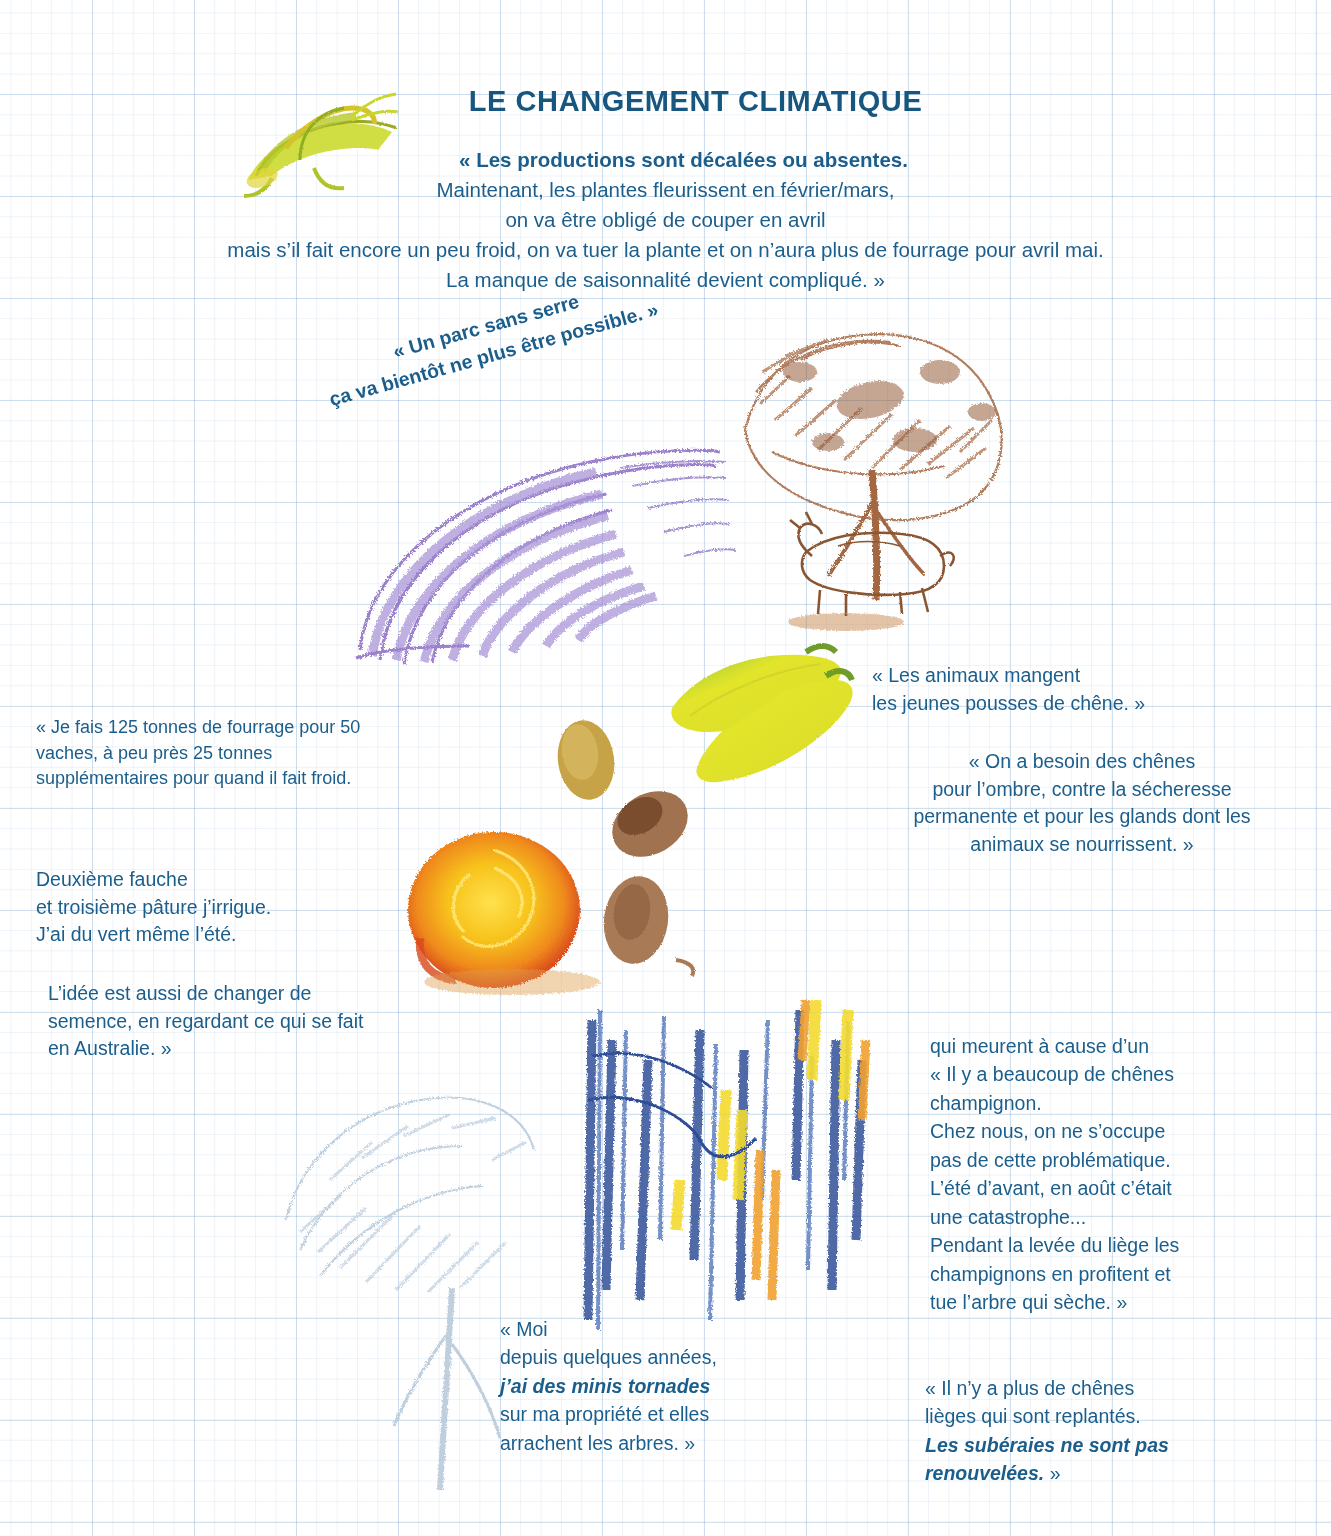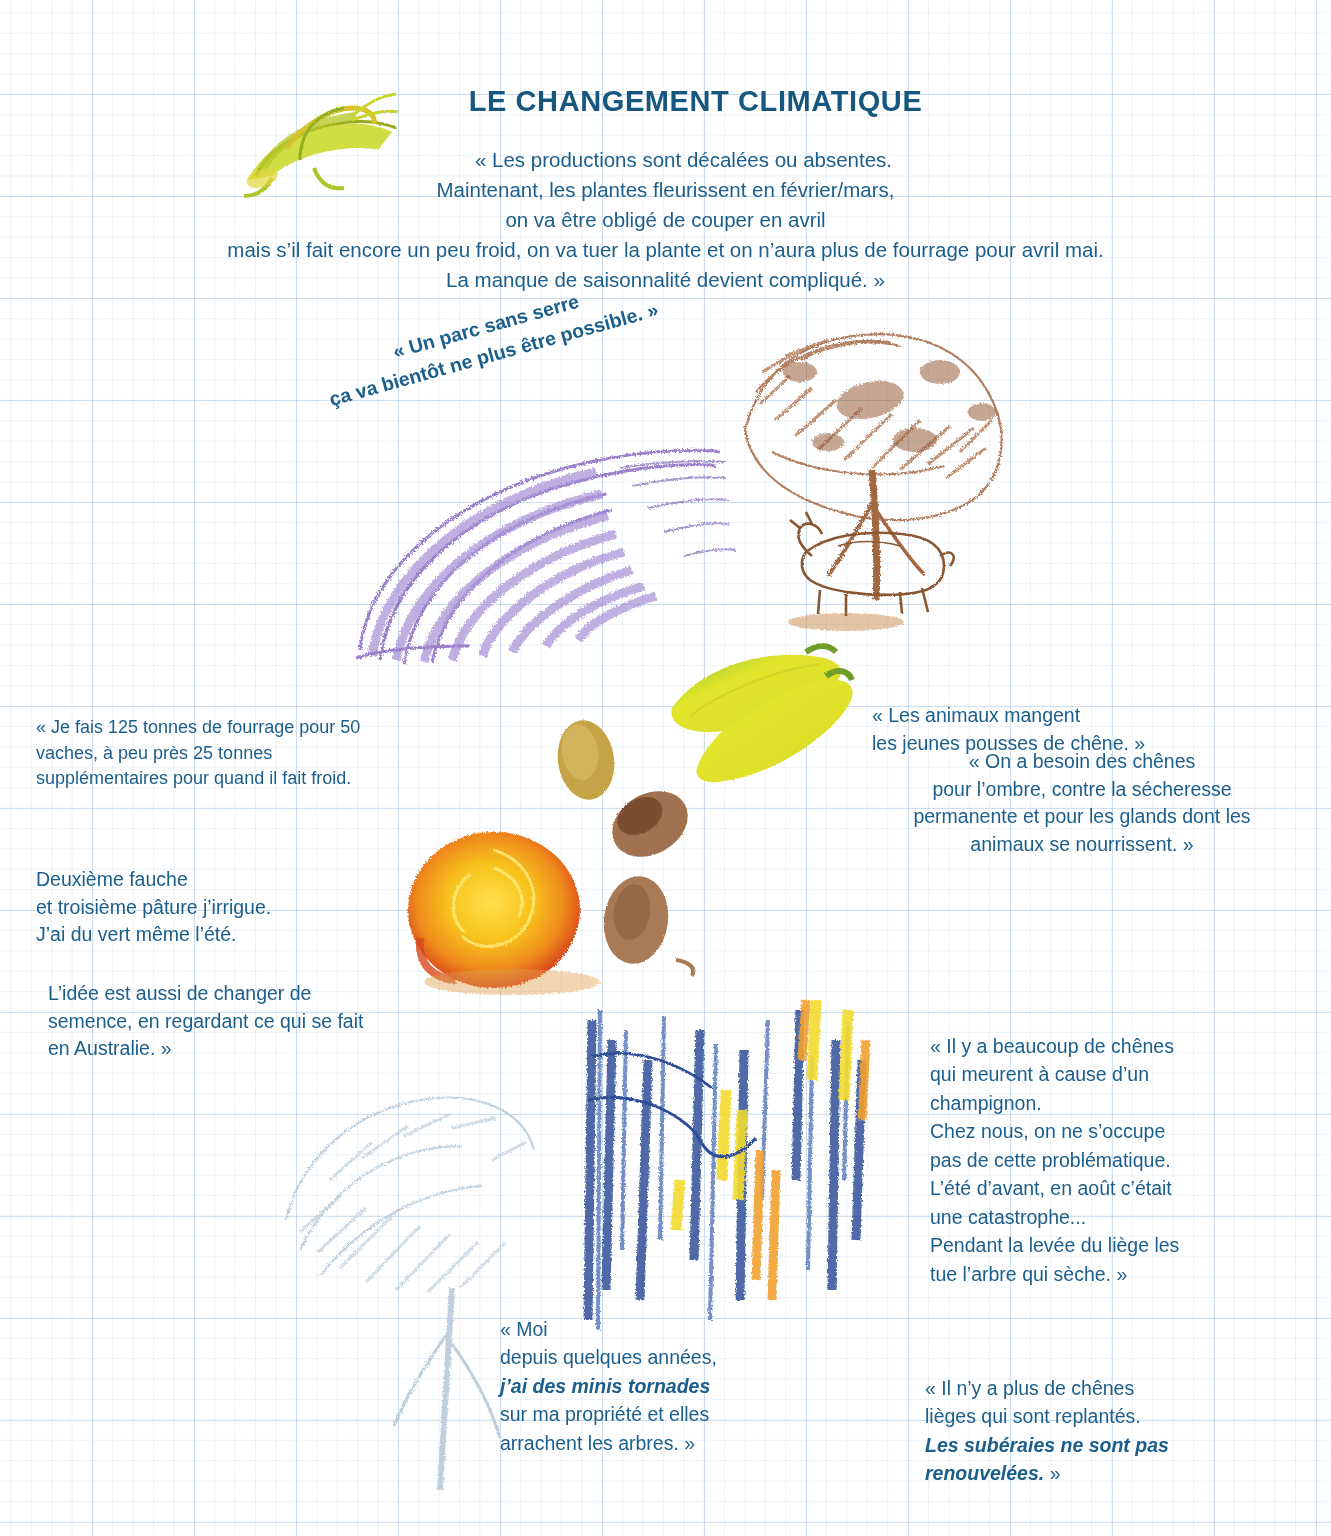--- a/index.html
+++ b/index.html
@@ -35,36 +35,36 @@
     text-align:center;
     font-size:29px;font-weight:bold;letter-spacing:.6px;
     color:#17567f;
   }
   #title span{display:inline-block;padding-left:60px;}
 
   #intro{
     top:145px;left:0;width:100%;
     text-align:center;font-size:20.5px;line-height:1.46;
   }
-  #intro .b{font-weight:normal;margin-left:36px;}
+  #intro .b{font-weight:bold;margin-left:36px;}
 
   #tilted{
     top:370px;left:275px;width:430px;
     font-size:19.5px;font-weight:bold;line-height:1.5;
     transform:rotate(-15.5deg);
     transform-origin:left top;
     text-align:center;
   }
 
   #q-fourrage{top:715px;left:36px;width:370px;font-size:18px;line-height:1.42;}
   #q-fauche{top:866px;left:36px;width:330px;font-size:19.5px;line-height:1.42;}
   #q-fauche .b{font-weight:normal;}
   #q-semence{top:980px;left:48px;width:320px;font-size:19.5px;line-height:1.42;}
 
-  #q-animaux{top:662px;left:872px;width:380px;font-size:19.5px;line-height:1.42;margin-top:40px;}
+  #q-animaux{top:662px;left:872px;width:380px;font-size:19.5px;line-height:1.42;}
   #q-chenes{top:748px;left:872px;width:420px;font-size:19.5px;line-height:1.42;text-align:center;}
   #q-champignon{top:1032px;left:930px;width:330px;font-size:19.5px;line-height:1.46;}
   #q-liege{top:1374px;left:925px;width:320px;font-size:19.5px;line-height:1.46;}
   #q-liege .b{font-weight:bold;font-style:italic;}
   #q-tornade{top:1315px;left:500px;width:290px;font-size:19.5px;line-height:1.46;}
   #q-tornade .b{font-weight:bold;font-style:italic;}
 </style>
 </head>
 <body>
 
@@ -309,28 +309,29 @@
 </div>
 
 <div class="txt" id="q-chenes">
   <div>« On a besoin des chênes</div>
   <div>pour l’ombre, contre la sécheresse</div>
   <div>permanente et pour les glands dont les</div>
   <div>animaux se nourrissent. »</div>
 </div>
 
 <div class="txt" id="q-champignon">
+  <div>qui meurent à cause d’un</div>
   <div>« Il y a beaucoup de chênes</div>
-  <div>qui meurent à cause d’un</div>
   <div>champignon.</div>
   <div>Chez nous, on ne s’occupe</div>
   <div>pas de cette problématique.</div>
   <div>L’été d’avant, en août c’était</div>
   <div>une catastrophe...</div>
   <div> Pendant la levée du liège les</div>
+  <div>champignons en profitent et</div>
   <div>tue l’arbre qui sèche. »</div>
 </div>
 
 <div class="txt" id="q-tornade">
   <div>« Moi</div>
   <div>depuis quelques années,</div>
   <div class="b">j’ai des minis tornades</div>
   <div>sur ma propriété et elles</div>
   <div>arrachent les arbres. »</div>
 </div>

